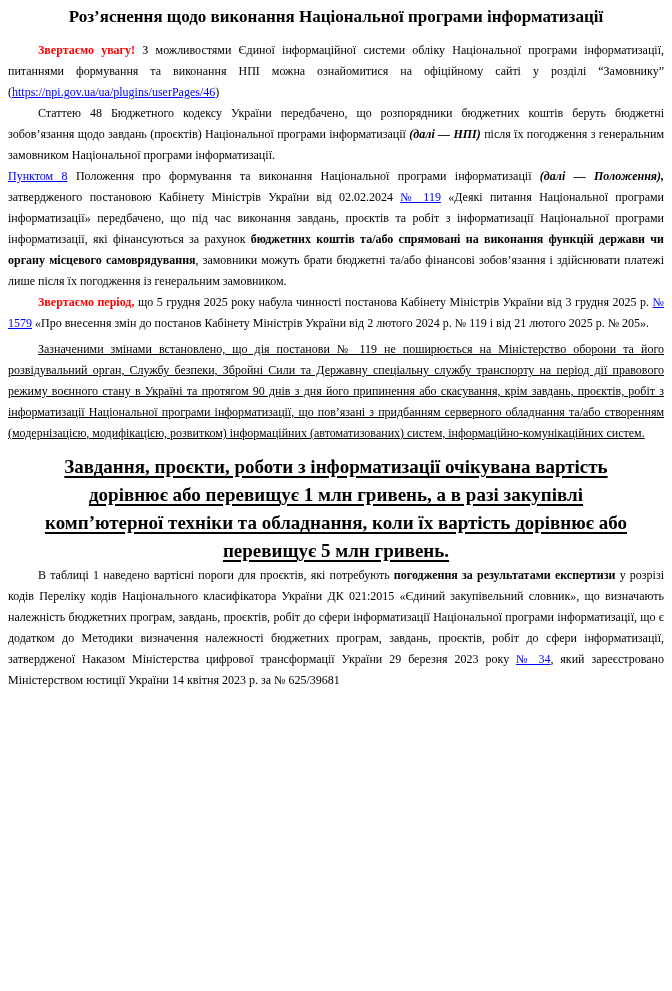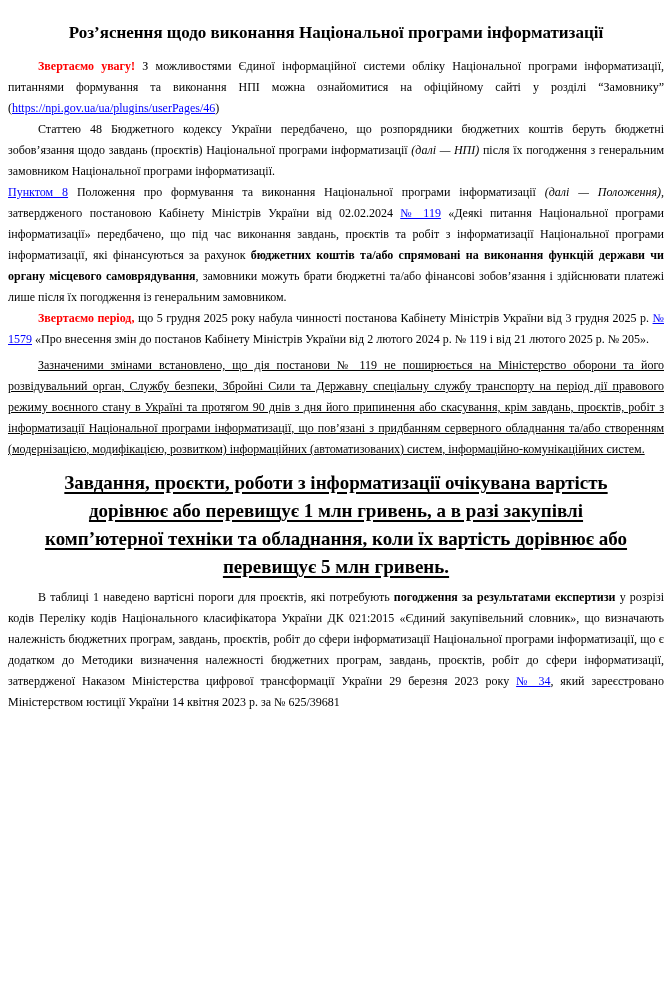--- a/index.html
+++ b/index.html
@@ -17,21 +17,21 @@
     width:672px;
     height:991px;
     overflow:hidden;
     color:var(--text);
     font-family:"Liberation Serif","DejaVu Serif",serif;
   }
   .page{
     box-sizing:border-box;
     width:672px;
     height:991px;
-    padding:20px 8px 0 8px;
+    padding:4px 8px 0 8px;
   }
   .title{
     margin:2px 0 0 0;
     font-size:17px;
     line-height:22px;
     font-weight:bold;
     text-align:center;
   }
   .para{
     margin:0;
@@ -53,26 +53,27 @@
     color:var(--alert);
     font-weight:bold;
   }
   .link{
     color:var(--link);
     text-decoration:underline;
     cursor:pointer;
   }
   .italic{
     font-style:italic;
+    font-weight:bold;
   }
   .bold{
     font-weight:bold;
   }
   .heading-underline{
-    margin:9px 26px 6px 26px;
+    margin:9px 26px 0 26px;
     font-size:19px;
     line-height:28px;
     font-weight:bold;
     text-align:center;
     text-decoration:underline;
     text-decoration-thickness:2px;
     text-underline-offset:3px;
   }
 </style>
 </head>

